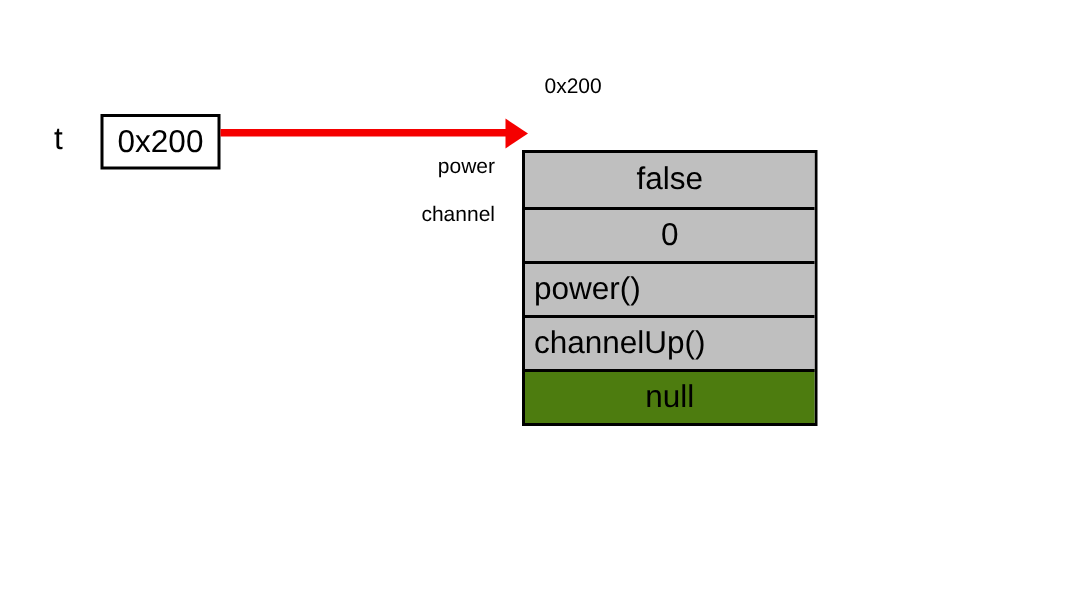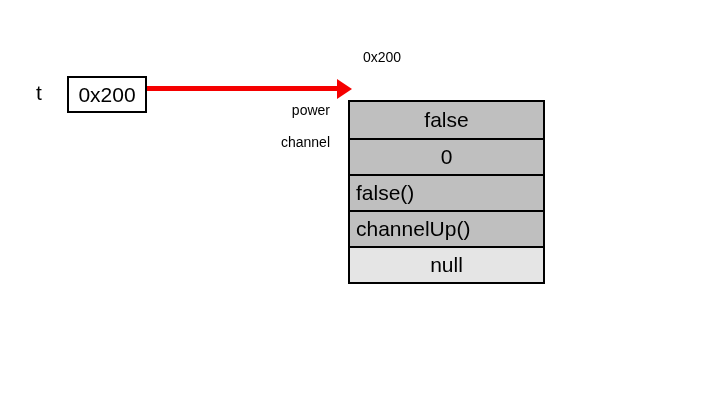--- a/index.html
+++ b/index.html
@@ -91,21 +91,21 @@
     height: 36px;
     display: flex;
     align-items: center;
     font-size: 21px;
     padding: 0 6px;
     box-sizing: border-box;
     white-space: nowrap;
   }
   .row + .row { border-top: 2px solid var(--border); }
   .row.gray { background: var(--row-gray); }
-  .row.white { background: #e5e5e5; }
+  .row.white { background: #4d7c0f; }
   .row.center { justify-content: center; }
   .row.left { justify-content: flex-start; }
 </style>
 </head>
 <body>
 
 <div class="canvas">
 
   <div class="var-label">t</div>
 
@@ -119,18 +119,18 @@
 
   <div class="inst-address">0x200</div>
 
   <div class="field-label fl-power">power</div>
 
   <div class="field-label fl-channel">channel</div>
 
   <div class="inst-table">
     <div class="row gray center">false</div>
     <div class="row gray center">0</div>
-    <div class="row gray left">false()</div>
+    <div class="row gray left">power()</div>
     <div class="row gray left">channelUp()</div>
     <div class="row white center">null</div>
   </div>
 
 </div>
 
 </body></html>

